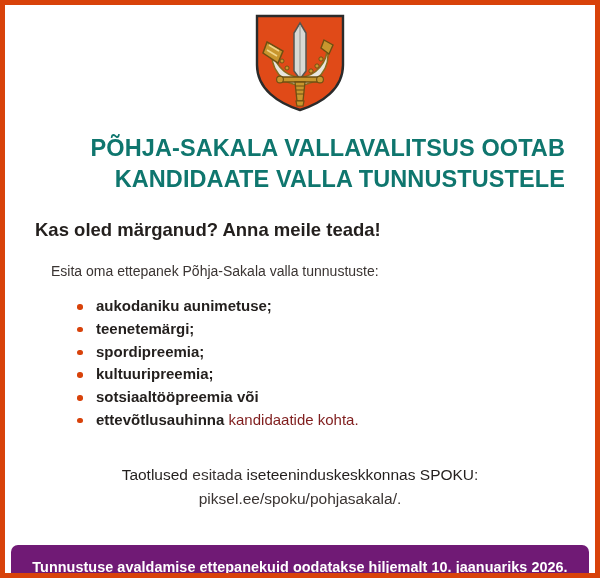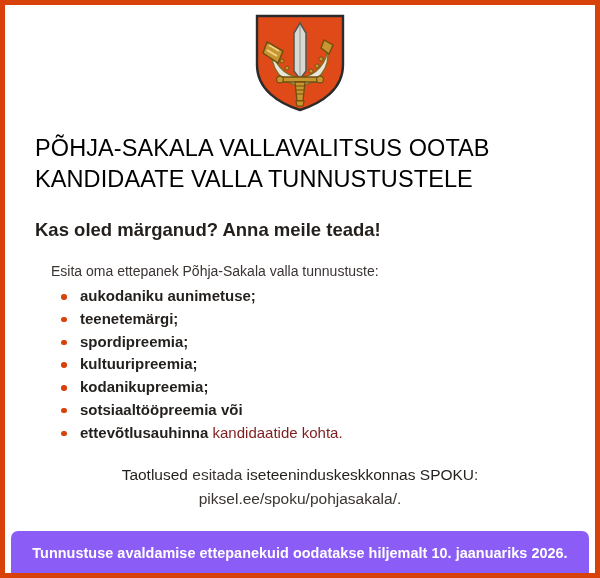--- a/index.html
+++ b/index.html
@@ -31,24 +31,24 @@
     align-items: flex-start;
   }
   .crest-svg { display: block; }
 
   
   .title {
     position: absolute;
     top: 128px;
     left: 30px;
     right: 30px;
-    text-align: left;
-    color: #000000;
+    text-align: right;
+    color: #0f766e;
     font-size: 23.5px;
-    font-weight: normal;
+    font-weight: bold;
     line-height: 1.33;
     letter-spacing: 0.1px;
   }
   .title .l2 { display: block; }
 
   
   .subtitle {
     position: absolute;
     top: 214px;
     left: 30px;
@@ -67,21 +67,21 @@
     right: 40px;
   }
   .intro {
     font-size: 14px;
     color: #3a3432;
     margin: 0 0 6px 0;
     font-weight: normal;
   }
   ul.awards {
     list-style: none;
-    margin: 0;
+    margin: 16px;
     padding: 0;
   }
   ul.awards li {
     position: relative;
     padding-left: 29px;
     font-size: 15px;
     line-height: 1.52;
     color: #231f1d;
     font-weight: bold;
   }
@@ -120,22 +120,22 @@
     font-weight: normal;
     line-height: 1.55;
   }
 
   
   .footer {
     position: absolute;
     left: 6px;
     right: 6px;
     bottom: -6px;
-    height: 48px;
-    background: #8b5cf6;
+    height: 34px;
+    background: #701a75;
     border-radius: 7px;
     display: flex;
     align-items: flex-start;
     justify-content: center;
     padding-top: 14px;
     box-sizing: border-box;
   }
   .footer .fx {
     color: #ffffff;
     font-size: 14.4px;
@@ -203,23 +203,20 @@
       <li>
         <span class="dot"></span><span>teenetemärgi;</span><span class="tail"></span>
       </li>
       <li>
         <span class="dot"></span><span>spordipreemia;</span><span class="tail"></span>
       </li>
       <li>
         <span class="dot"></span><span>kultuuripreemia;</span><span class="tail"></span>
       </li>
       <li>
-        <span class="dot"></span><span>kodanikupreemia;</span><span class="tail"></span>
-      </li>
-      <li>
         <span class="dot"></span><span>sotsiaaltööpreemia või</span><span class="tail"></span>
       </li>
       <li>
         <span class="dot"></span><span>ettevõtlusauhinna</span><span class="tail"> kandidaatide kohta.</span>
       </li>
     </ul>
   </div>
 
   <div class="apply">
     <div class="line1"><b>Taotlused</b><span> esitada </span><b>iseteeninduskeskkonnas SPOKU</b><span>:</span></div>

